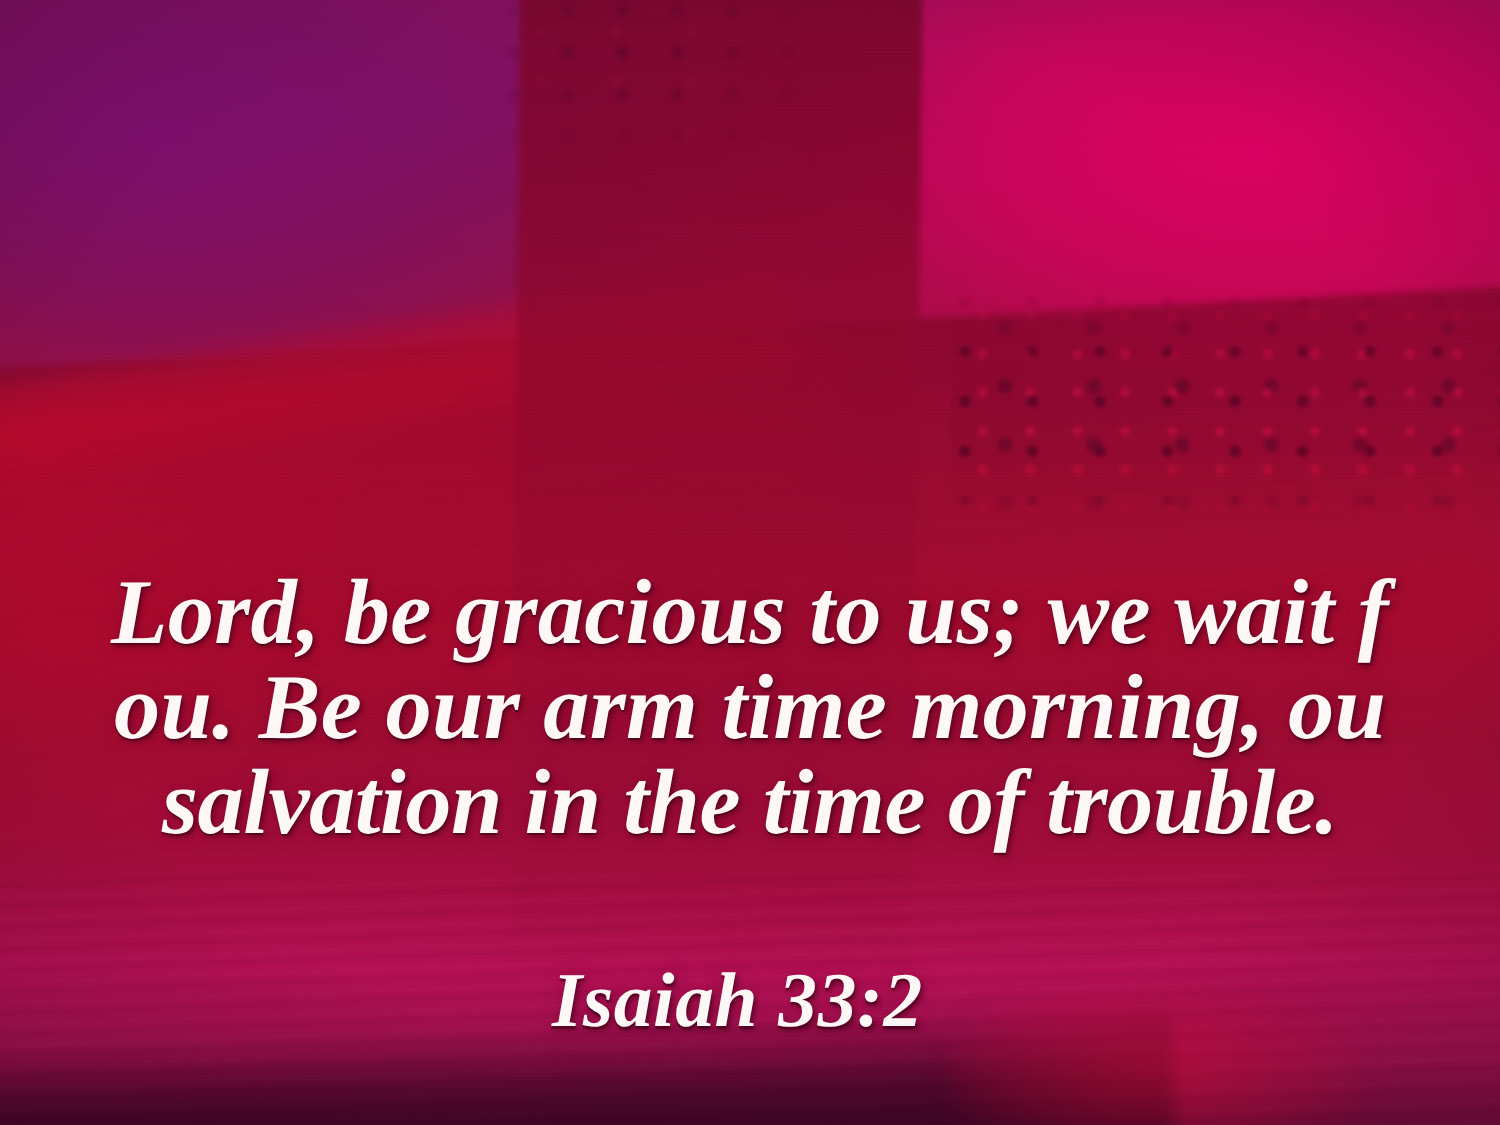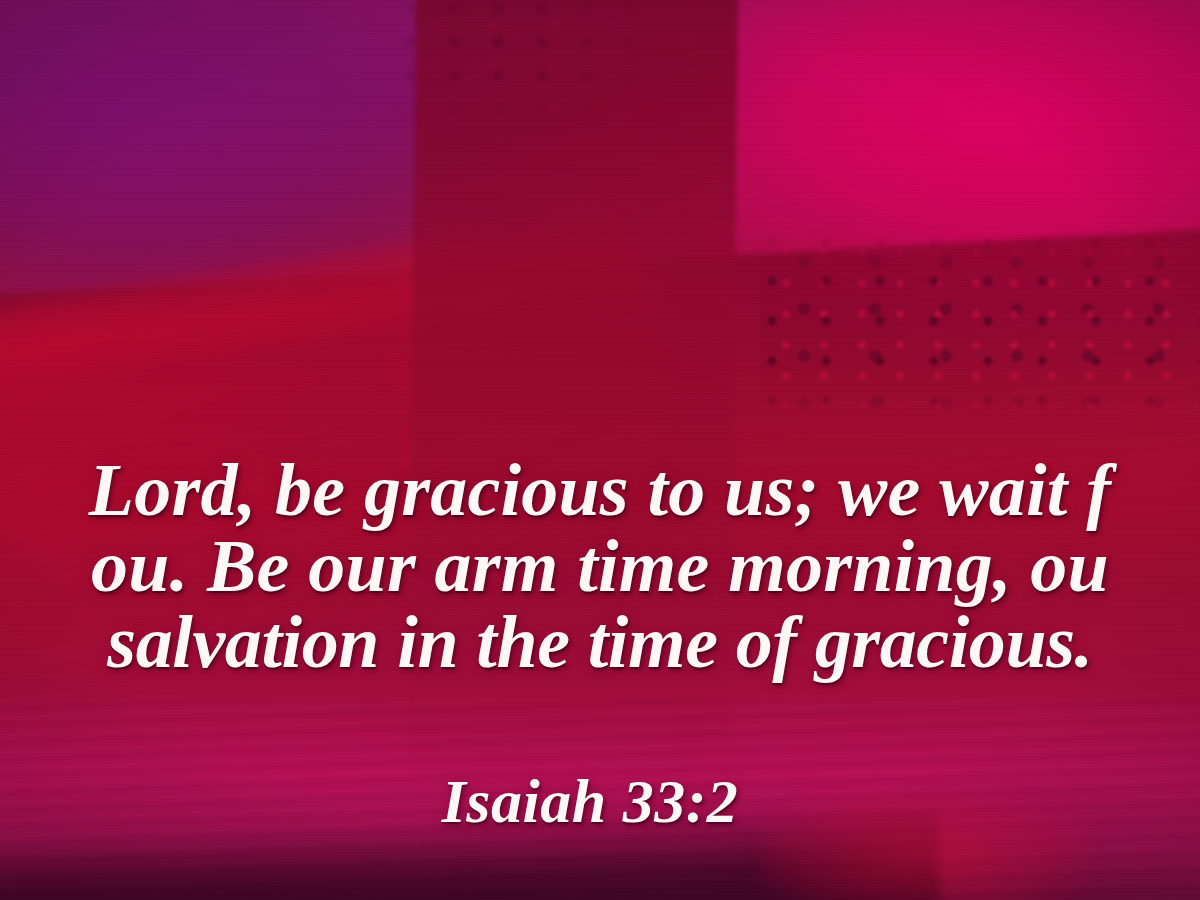--- a/index.html
+++ b/index.html
@@ -304,18 +304,18 @@
   <div class="bottom-dark"></div>
   <div class="bottom-glow"></div>
 
   <div class="layer grain"></div>
   <div class="layer vignette"></div>
 
   <div class="verse">
     <div class="verse-lines">
       <span class="vline bleed"> Lord, be gracious to us; we wait f</span>
       <span class="vline bleed">ou. Be our arm time morning, ou</span>
-      <span class="vline">salvation in the time of gracious.</span>
+      <span class="vline">salvation in the time of trouble.</span>
     </div>
     <div class="reference">Isaiah 33:2</div>
   </div>
 
 </div>
 
 </body></html>

